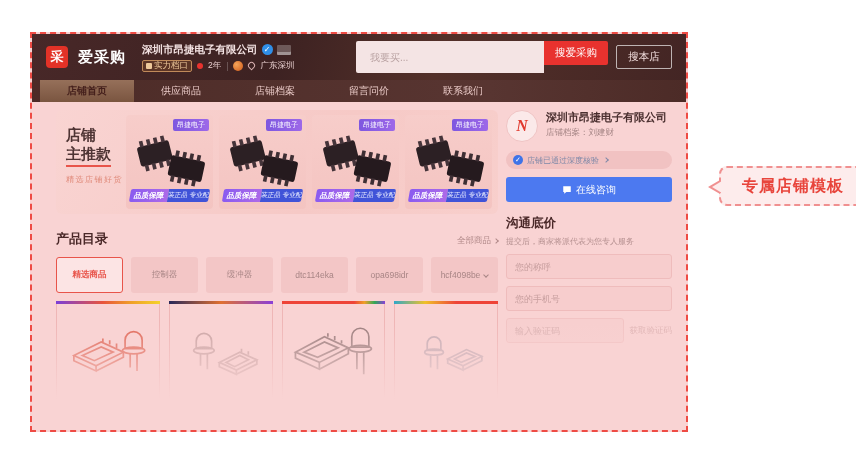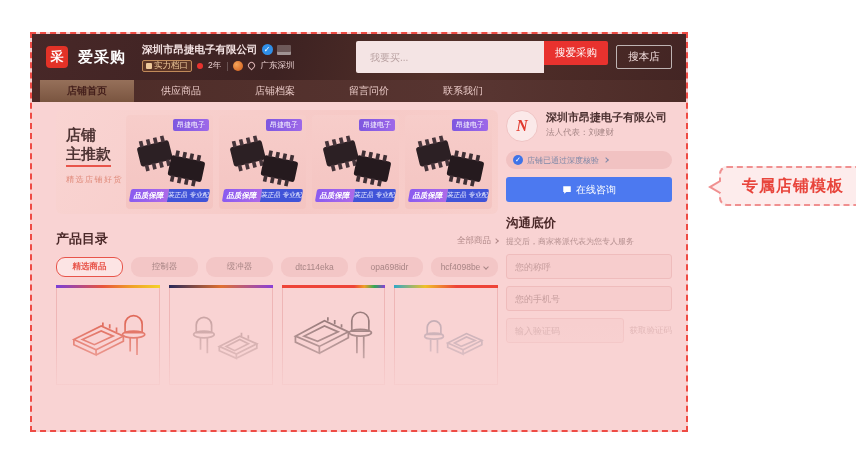--- a/index.html
+++ b/index.html
@@ -97,21 +97,21 @@
   .code-row { display:flex; align-items:center; gap:6px; opacity:.62; }
   .code-row .inq-input { flex:1; }
   .get-code { font-size:8.5px; color:#cfa2a2; white-space:nowrap; cursor:pointer; margin-top:7px; }
 
   
   .catalog { position:absolute; left:24px; top:128px; width:442px; }
   .cat-head { display:flex; align-items:baseline; justify-content:space-between; }
   .cat-title { font-size:13px; font-weight:bold; color:#4a2828; }
   .all-link { font-size:8.5px; color:#b08888; display:flex; align-items:center; gap:3px; cursor:pointer; }
   .chips-row { margin-top:9px; display:flex; gap:8px; }
-  .chip { flex:1; height:20px; background:#f3c6c6; border:1px solid transparent; border-radius:9px;
+  .chip { flex:1; height:36px; background:#f3c6c6; border:1px solid transparent; border-radius:3px;
     font-size:8.5px; color:#a88585; display:flex; align-items:center; justify-content:center; gap:4px; cursor:pointer;text-align:center; }
   .chip.active { background:#fce4e4; border-color:#e8544a; color:#e8544a; font-weight:bold; }
   .cards-row { margin-top:10px; display:flex; gap:9px; }
   .pcard { flex:1; height:98px; border:1px solid #efb6b6; border-top:none; position:relative; background:transparent; }
   .pcard::before { content:""; position:absolute; left:-1px; right:-1px; top:-2px; height:3px; }
   .pcard:nth-child(1)::before { background:linear-gradient(90deg,#7b3fd8,#e8543c 45%,#f0a028,#f4d22a); }
   .pcard:nth-child(2)::before { background:linear-gradient(90deg,#28285a,#e07030 50%,#8a3fd8); }
   .pcard:nth-child(3)::before { background:linear-gradient(90deg,#ee4438 70%,#f0a028,#30a858,#8a3fd8); }
   .pcard:nth-child(4)::before { background:linear-gradient(90deg,#30a8c8,#f0c028,#ee4438 60%,#ee4438); }
   .pcard svg { position:absolute; left:50%; top:52%; transform:translate(-50%,-50%); }
@@ -342,21 +342,21 @@
 
         </div>
       </div>
 
       <div class="right-col">
         <div class="shop-top">
           <div class="avatar">N</div>
           <div>
             <div class="shop-name">深圳市昂捷电子有限公司</div>
             <div class="legal">
-              <span>法人代表：</span><span>刘建财</span>
+              <span>店铺档案：</span><span>刘建财</span>
             </div>
           </div>
         </div>
         <div class="verify-pill">
           <span class="shield">✓</span>
           <span class="verify-txt">店铺已通过深度核验</span>
           <span class="chev right"></span>
         </div>
         <div class="cta-row">
           <button class="cta">

